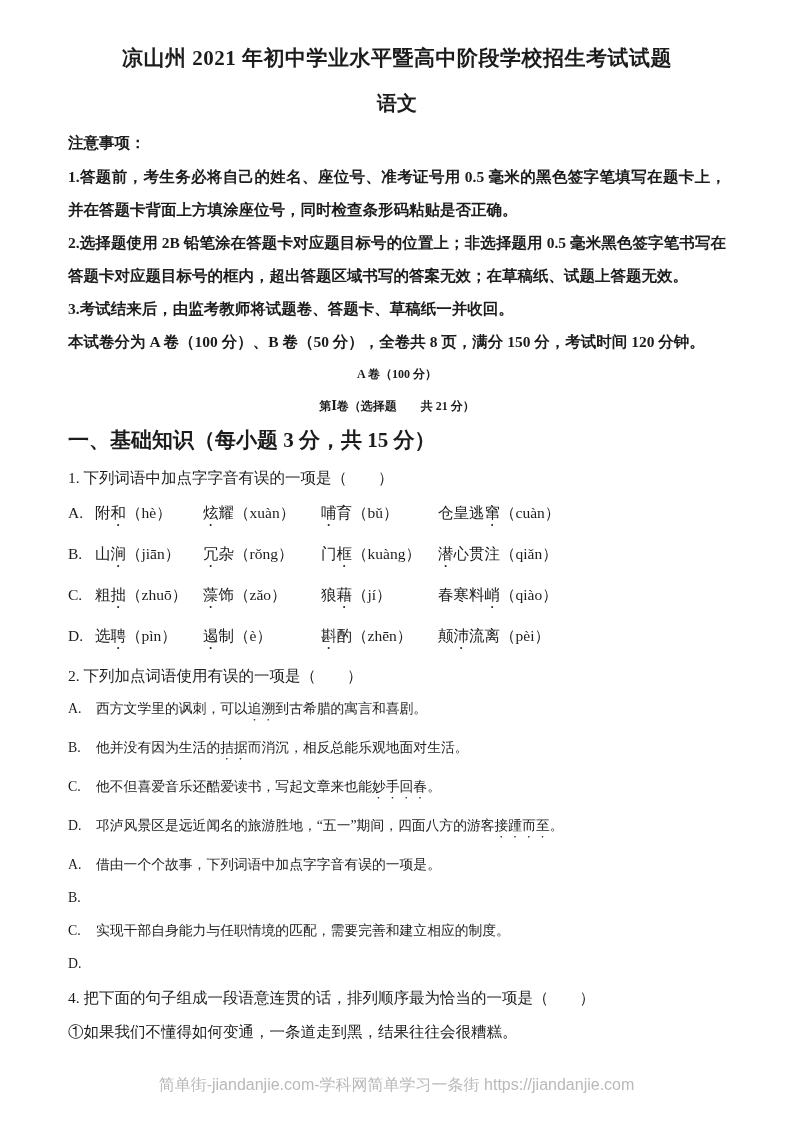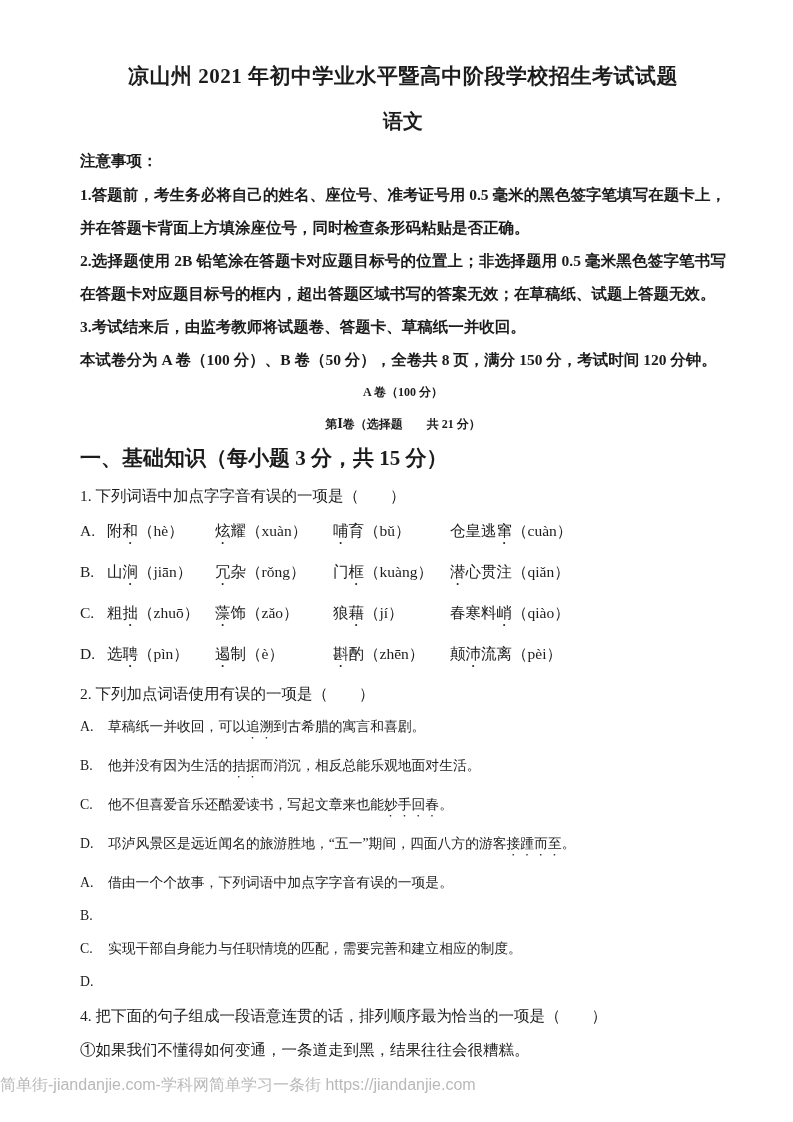--- a/index.html
+++ b/index.html
@@ -6,21 +6,21 @@
   .page {
     position: relative;
     width: 793px;
     height: 1122px;
     margin: 0 auto;
     background: #ffffff;
     color: #1c1c1c;
     font-family: "Liberation Serif", "DejaVu Serif", serif;
     overflow: hidden;
   }
-  .content { padding: 62px 67px 0 68px; margin-left: 12px; }
+  .content { padding: 44px 67px 0 68px; }
 
   .doc-title {
     text-align: center;
     font-size: 21px;
     font-weight: 700;
     white-space: nowrap;
     margin: 0 0 18px 0;
     letter-spacing: 0.5px;
   }
   .subject-title {
@@ -91,20 +91,21 @@
     -webkit-text-emphasis: filled dot #1c1c1c;
     -webkit-text-emphasis-position: under right;
     text-emphasis: filled dot #1c1c1c;
     text-emphasis-position: under right;
   }
   .footer {
     position: absolute;
     left: 0;
     bottom: 26px;
     width: 100%;
+    text-align: center;
     font-family: "Liberation Sans", "DejaVu Sans", sans-serif;
     font-size: 16px;
   }
 </style>
 </head>
 <body>
 
 <div class="page">
   <div class="content">
 
@@ -150,21 +151,21 @@
       <span class="opt-label">D.</span>
       <span><span>选</span><span class="em-dot">聘</span><span>（pìn）</span></span>
       <span><span class="em-dot">遏</span><span>制（è）</span></span>
       <span><span class="em-dot">斟</span><span>酌（zhēn）</span></span>
       <span><span>颠</span><span class="em-dot">沛</span><span>流离（pèi）</span></span>
     </div>
 
     <div class="stem">2. 下列加点词语使用有误的一项是（　　）</div>
     <div class="opt">
       <span class="opt-label">A.</span>
-      <span><span>草稿纸一并收回，可以</span><span class="em-dot">追溯</span><span>到古希腊的寓言和喜剧。</span></span>
+      <span><span>西方文学里的讽刺，可以</span><span class="em-dot">追溯</span><span>到古希腊的寓言和喜剧。</span></span>
     </div>
     <div class="opt">
       <span class="opt-label">B.</span>
       <span><span>他并没有因为生活的</span><span class="em-dot">拮据</span><span>而消沉，相反总能乐观地面对生活。</span></span>
     </div>
     <div class="opt">
       <span class="opt-label">C.</span>
       <span><span>他不但喜爱音乐还酷爱读书，写起文章来也能</span><span class="em-dot">妙手回春</span><span>。</span></span>
     </div>
     <div class="opt">

